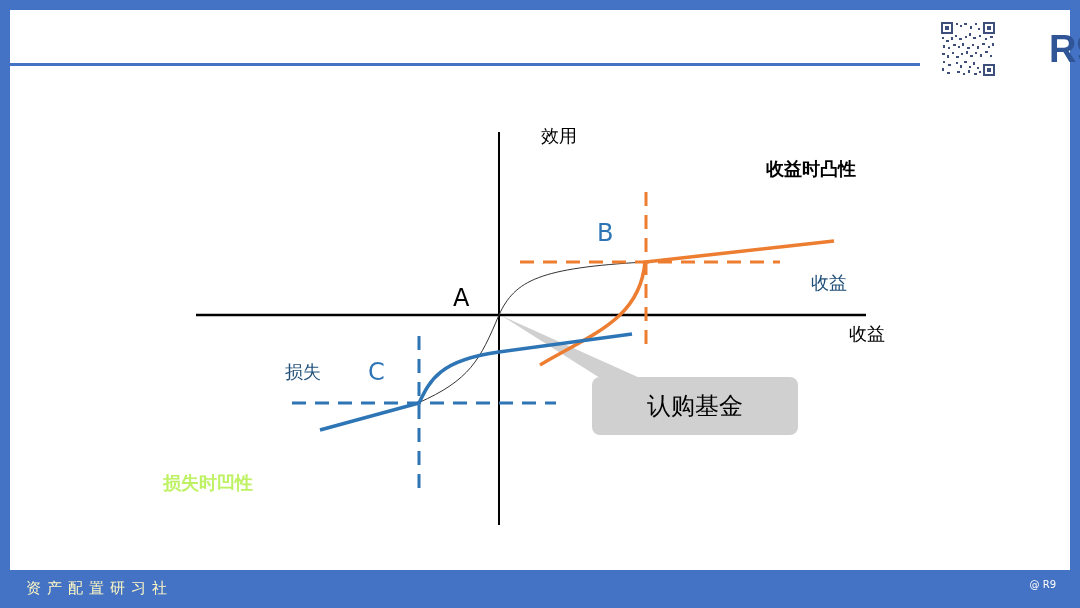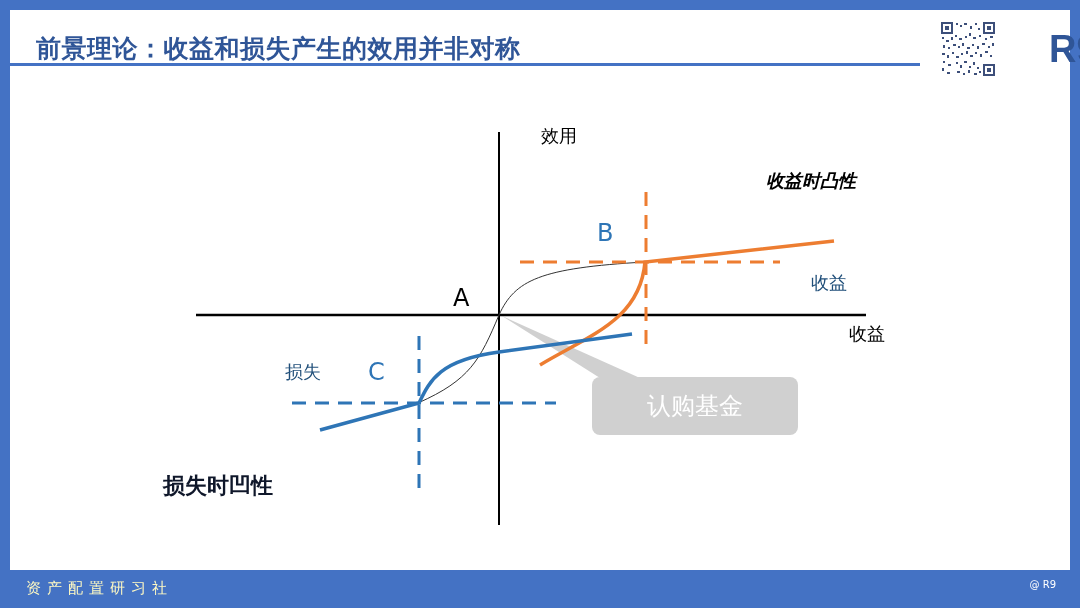--- a/index.html
+++ b/index.html
@@ -11,21 +11,20 @@
   .brand{position:absolute;left:995px;top:18px;font-size:38px;font-weight:bold;color:#2f5597;font-family:"Liberation Sans",sans-serif;margin-left:44px;}
   .footer-left{position:absolute;left:26px;top:579px;font-size:15px;color:#fef9c3;letter-spacing:6px;white-space:nowrap;}
   .footer-right{position:absolute;right:24px;top:579px;font-size:10px;color:#ffffff;white-space:nowrap;}
   svg.chart{position:absolute;left:0;top:0;}
   .lbl{position:absolute;white-space:nowrap;}
 </style>
 </head>
 <body>
 
 <div class="slide">
-  <div class="title">前景理论：收益和损失产生的效用并非对称</div>
   <div class="title-rule"></div>
   <svg class="qr" viewBox="0 0 56 56">
     <rect x="0" y="0" width="56" height="56" fill="#fff"></rect>
     <g fill="#3d4f7a">
       <rect x="1" y="1" width="12" height="12"></rect>
         <rect x="3" y="3" width="8" height="8" fill="#fff"></rect>
         <rect x="5" y="5" width="4" height="4"></rect>
       <rect x="43" y="1" width="12" height="12"></rect>
         <rect x="45" y="3" width="8" height="8" fill="#fff"></rect>
         <rect x="47" y="5" width="4" height="4"></rect>
@@ -110,20 +109,20 @@
   <path d="M 540 365 C 590 335, 640 320, 645 262 L 834 241" fill="none" stroke="#ed7d31" stroke-width="3.5"></path>
 
   <path d="M 320 430 L 419 403 C 430 380, 440 360, 499 352 L 632 334" fill="none" stroke="#2e75b6" stroke-width="3.5"></path>
 </svg>
 
 <div class="lbl" style="left:541px;top:124px;font-size:18px;color:#000;">效用</div>
 <div class="lbl" style="left:849px;top:322px;font-size:18px;color:#000;">收益</div>
 <div class="lbl" style="left:453px;top:284px;font-size:24px;color:#000;">A</div>
 <div class="lbl" style="left:597px;top:219px;font-size:24px;color:#2e75b6;">B</div>
 <div class="lbl" style="left:368px;top:358px;font-size:24px;color:#2e75b6;">C</div>
-<div class="lbl" style="left:766px;top:169px;font-size:18px;font-weight:bold;color:#000;font-style:italic;">收益时凸性</div>
-<div class="lbl" style="left:163px;top:471px;font-size:22px;font-weight:bold;color:#0f172a;text-align:right;">损失时凹性</div>
+<div class="lbl" style="left:766px;top:157px;font-size:18px;font-weight:bold;color:#000;">收益时凸性</div>
+<div class="lbl" style="left:163px;top:471px;font-size:18px;font-weight:bold;color:#bef264;text-align:right;">损失时凹性</div>
 <div class="lbl" style="left:811px;top:271px;font-size:18px;color:#1f4e79;">收益</div>
 <div class="lbl" style="left:285px;top:360px;font-size:18px;color:#1f4e79;">损失</div>
-<div class="lbl" style="left:592px;top:390px;width:206px;text-align:center;font-size:24px;color:#ffffff;">认购基金</div>
+<div class="lbl" style="left:592px;top:390px;width:206px;text-align:center;font-size:24px;color:#000000;">认购基金</div>
 
 <div class="footer-left">资产配置研习社</div>
 <div class="footer-right">@ R9</div>
 
 </body></html>

